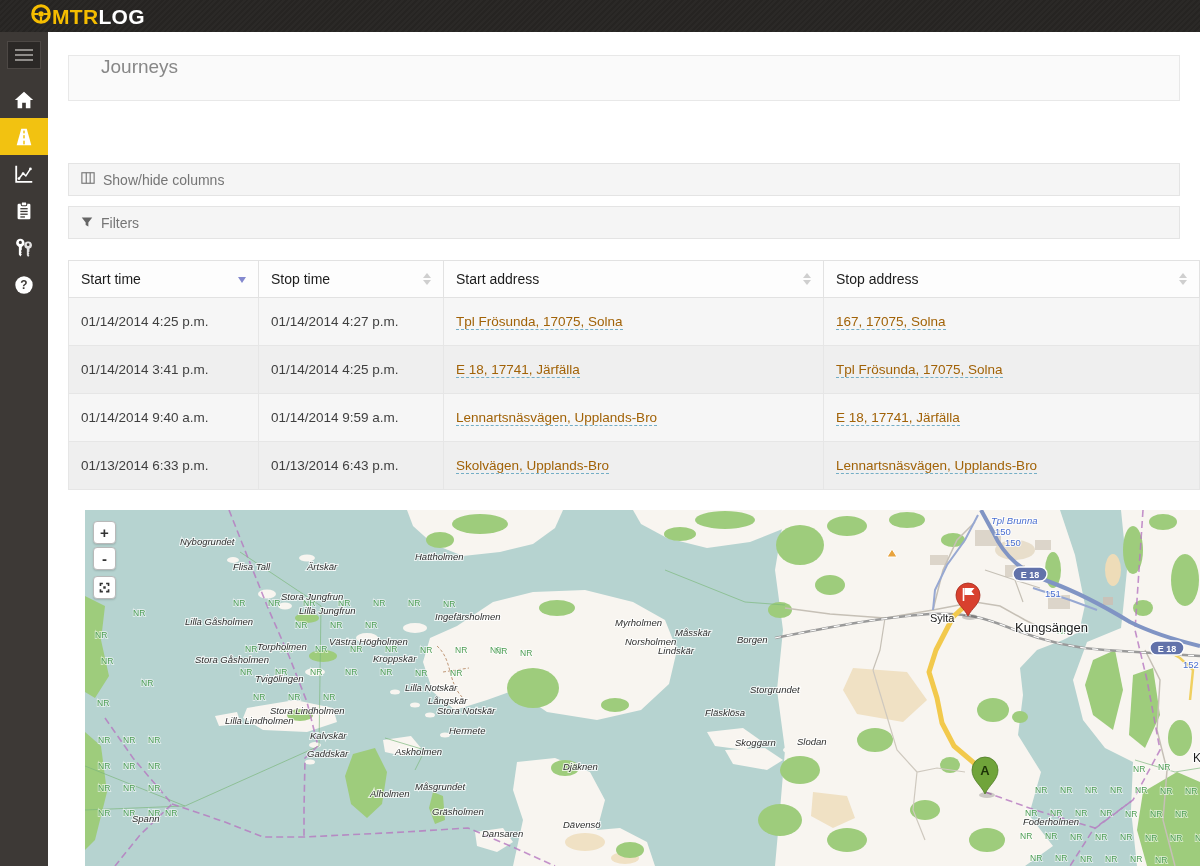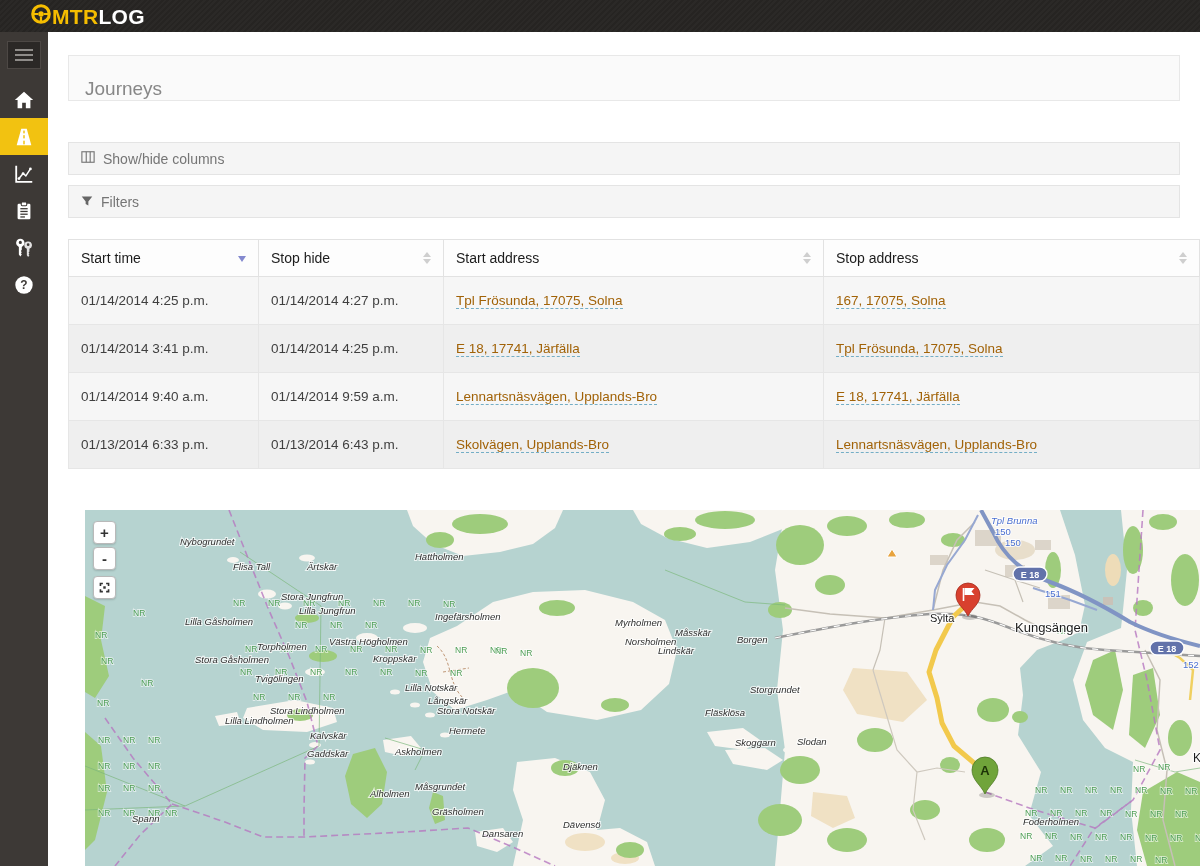--- a/index.html
+++ b/index.html
@@ -24,26 +24,26 @@
     align-items:center; gap:3px; cursor:pointer; }
   .nav-toggle span { display:block; width:18px; height:2px; background:#8f8c89; }
   .nav-item { width:48px; height:37px; display:flex; align-items:center; justify-content:center;
     cursor:pointer; }
   .nav-item svg { width:22px; height:22px; }
   .nav-item.active { background:#f2c211; }
 
   
   .main { position:absolute; top:32px; left:48px; width:1152px; height:834px; background:#fff; }
   .title-panel { margin:23px 20px 0 20px; height:46px; background:#fafafa;
-    border:1px solid #e8e8e8; display:flex; align-items:flex-end; padding-left:16px;
+    border:1px solid #e8e8e8; display:flex; align-items:flex-start; padding-left:32px;
     color:#878787; font-size:19px; }
   .accordion { margin:0 20px; height:33px; background:#f5f5f5; border:1px solid #e4e4e4;
     color:#757575; font-size:14px; display:flex; align-items:center; padding-left:12px;
     gap:8px; cursor:pointer; }
-  .accordion.first { margin-top:41px; }
+  .accordion.first { margin-top:62px; }
   .accordion + .accordion { margin-top:10px; }
 
   
   table.journeys { margin:21px 0 0 20px; width:1132px; border-collapse:collapse;
     font-size:13.5px; table-layout:fixed; }
   table.journeys th { text-align:left; font-weight:normal; color:#1c1c1c; font-size:14px;
     padding:0 12px; height:37px; border:1px solid #e2e2e2; background:#fdfdfd; cursor:pointer; }
   table.journeys td { padding:16px 12px; height:37px; color:#3f3f3f;
     border:1px solid #e6e6e6; white-space:nowrap; overflow:hidden; }
   table.journeys tbody tr:nth-child(odd)  { background:#f6f6f6; }
@@ -187,21 +187,21 @@
     <thead>
       <tr>
           <th class="col0">
             <div class="th-inner">
               <span>Start time</span>
               <span class="sort-desc"></span>
             </div>
           </th>
           <th class="col1">
             <div class="th-inner">
-              <span>Stop hide</span>
+              <span>Stop time</span>
               <span class="sort-both">
                 <i class="up"></i>
                 <i class="down"></i>
               </span>
             </div>
           </th>
           <th class="col2">
             <div class="th-inner">
               <span>Start address</span>
               <span class="sort-both">

